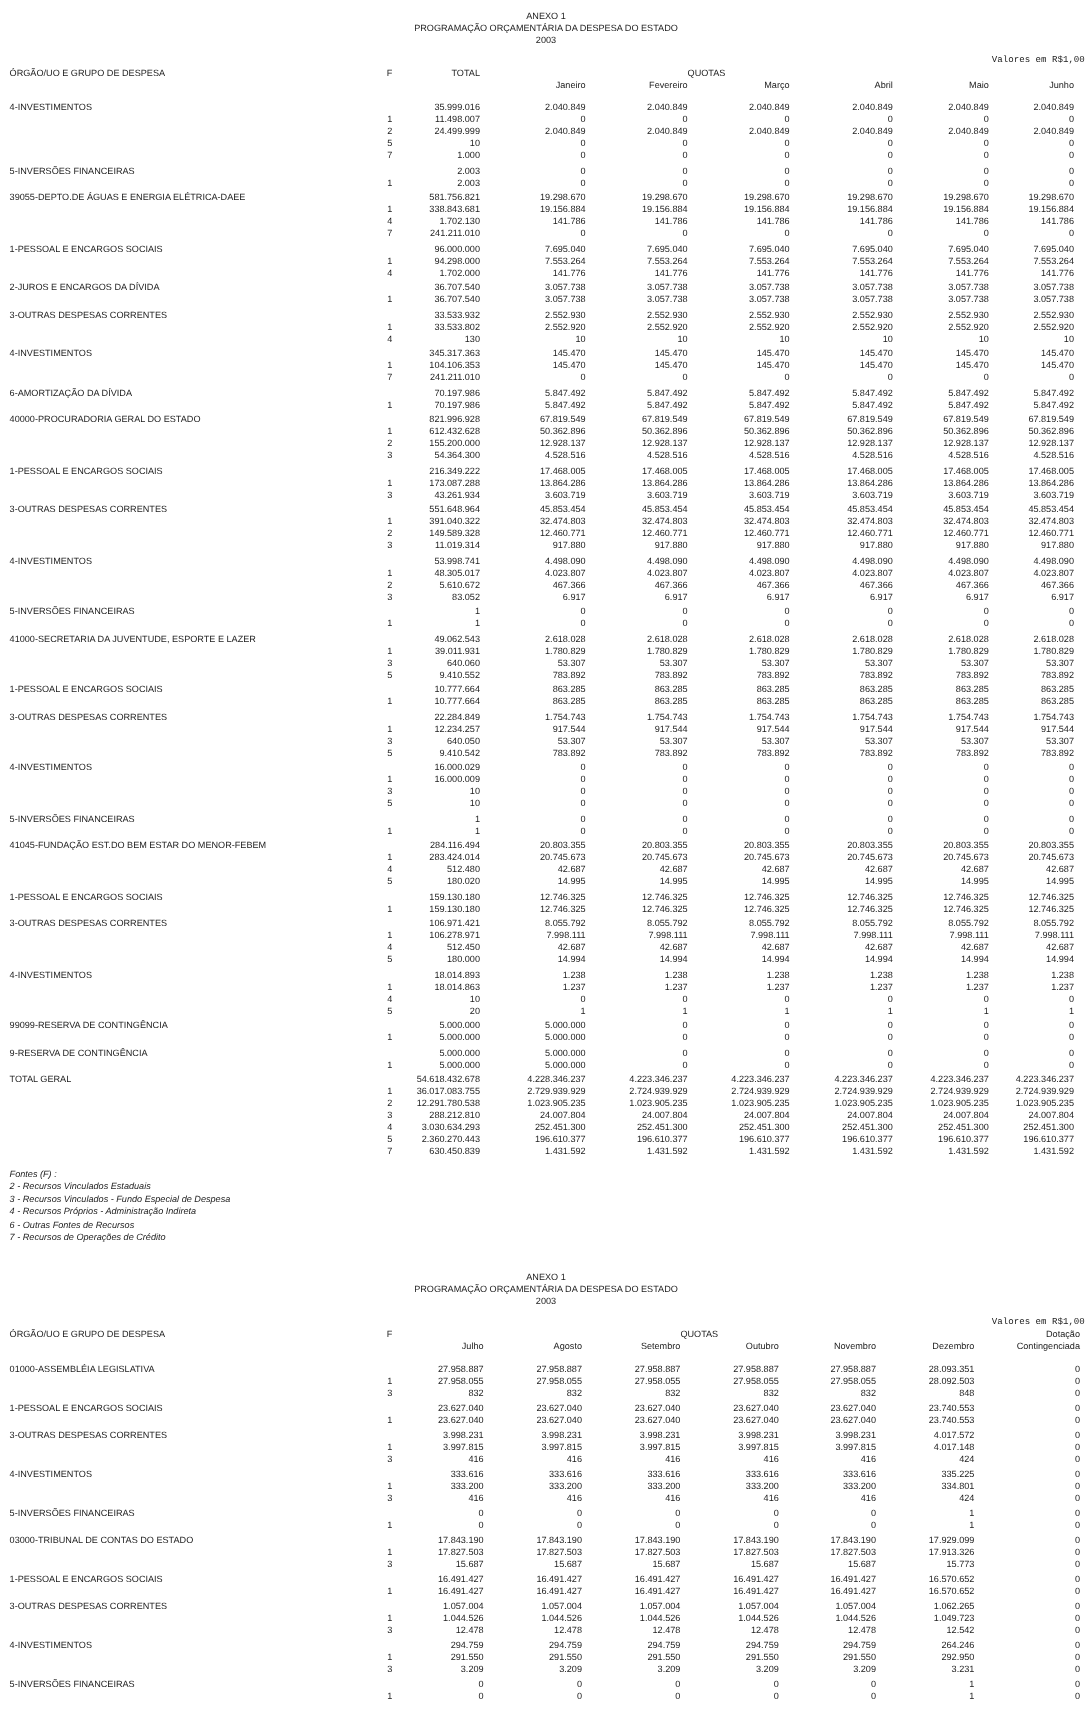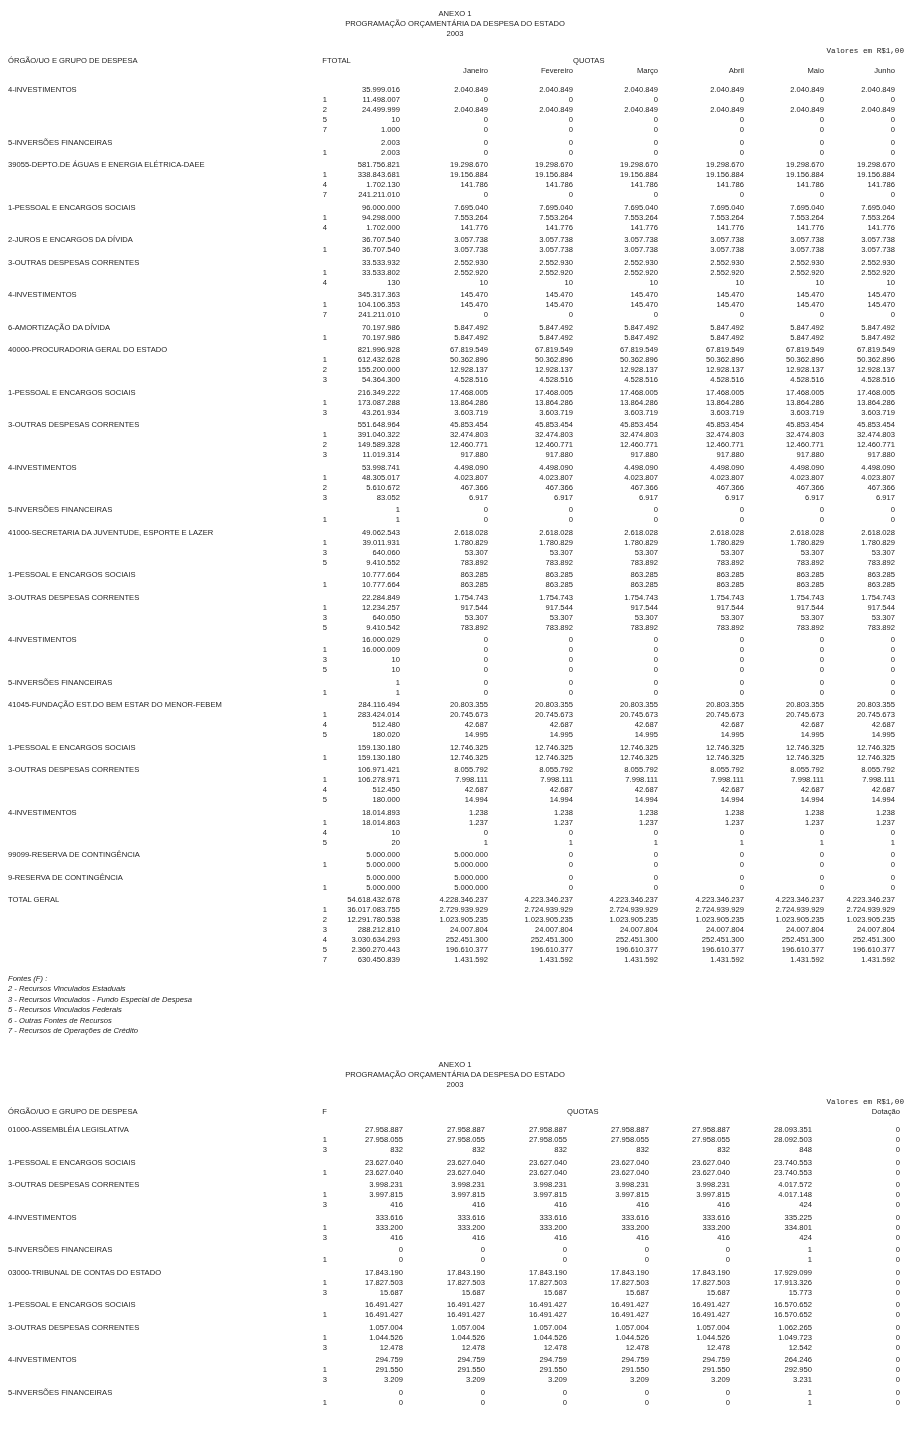--- a/index.html
+++ b/index.html
@@ -14,21 +14,21 @@
   .title-line{height:10px;}
   .values-note{text-align:right;padding-right:6px;margin-top:7px;height:10px;font-family:Liberation Mono, monospace;}
   .grid{display:grid;}
   .t1 .grid{grid-template-columns:285px 34px 73px 88px 85px 85px 86px 80px 71px;}
   .t2 .grid{grid-template-columns:285px 34px 76px 82px 82px 82px 81px 82px 88px;}
   .t1 .gridwrap{padding:0 15px 0 8px;}
   .t2 .gridwrap{padding:0 10px 0 8px;}
   .c-label{text-align:left;white-space:nowrap;}
   .c-f{text-align:right;white-space:nowrap;}
   .c-num{text-align:right;white-space:nowrap;}
-  .c-center{text-align:left;white-space:nowrap;}
+  .c-center{text-align:right;white-space:nowrap;}
   .c-right-pad{text-align:left;padding-right:8px;white-space:nowrap;}
   .hdr-row{height:10px;}
   .months-row{height:11px;}
   .rows{margin-top:8px;}
   .row{height:10px;}
   .row.group{margin-top:2.5px;}
   .fontes{margin-top:9px;padding-left:8px;font-style:italic;}
   .fontes div{height:10.4px;}
   .section-gap{height:24px;}
 </style>
@@ -969,21 +969,21 @@
           <div class="c-num">1.431.592</div>
           <div class="c-num">1.431.592</div>
           <div class="c-num">1.431.592</div>
           <div class="c-num">1.431.592</div>
         </div>
       </div>
     <div class="fontes">
       <div>Fontes (F) :</div>
       <div>2 - Recursos Vinculados Estaduais</div>
       <div>3 - Recursos Vinculados - Fundo Especial de Despesa</div>
-      <div>5 - Recursos Vinculados Federais</div>
+      <div>4 - Recursos Próprios - Administração Indireta</div>
       <div>6 - Outras Fontes de Recursos</div>
       <div>7 - Recursos de Operações de Crédito</div>
     </div>
   </div>
 
   <div class="section-gap"></div>
 
   <div class="t2">
     <div class="title-block">
       <div class="title-line">ANEXO 1</div>
@@ -996,20 +996,31 @@
         <div class="c-label">ÓRGÃO/UO E GRUPO DE DESPESA</div>
         <div class="c-f">F</div>
         <div class="c-num"></div>
         <div class="c-num"></div>
         <div class="c-num"></div>
         <div class="c-right-pad">QUOTAS</div>
         <div class="c-num"></div>
         <div class="c-num"></div>
         <div class="c-num">Dotação</div>
       </div>
+      <div class="grid months-row">
+        <div class="c-label"></div>
+        <div class="c-f"></div>
+        <div class="c-num">Julho</div>
+        <div class="c-num">Agosto</div>
+        <div class="c-num">Setembro</div>
+        <div class="c-num">Outubro</div>
+        <div class="c-num">Novembro</div>
+        <div class="c-num">Dezembro</div>
+        <div class="c-num">Contingenciada</div>
+      </div>
     </div>
     <div class="gridwrap rows" id="t2-rows">
         <div class="grid row group">
           <div class="c-label">01000-ASSEMBLÉIA LEGISLATIVA</div>
           <div class="c-f"></div>
           <div class="c-num">27.958.887</div>
           <div class="c-num">27.958.887</div>
           <div class="c-num">27.958.887</div>
           <div class="c-num">27.958.887</div>
           <div class="c-num">27.958.887</div>

